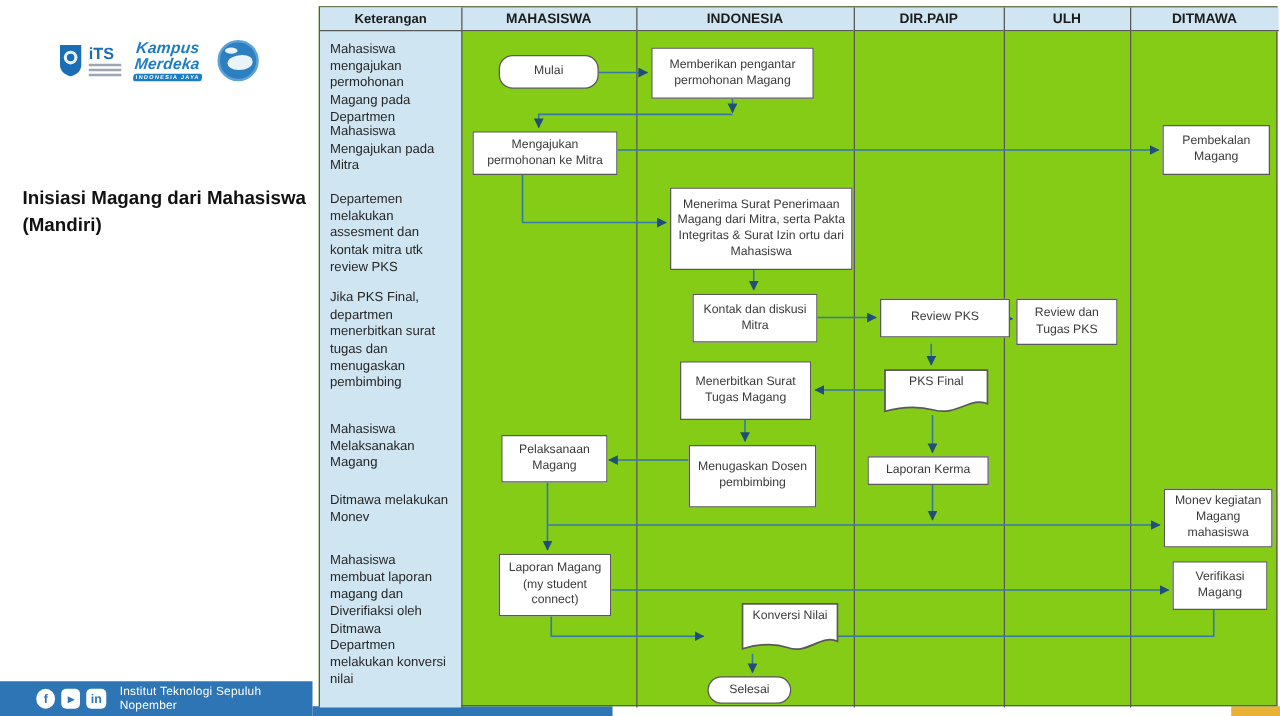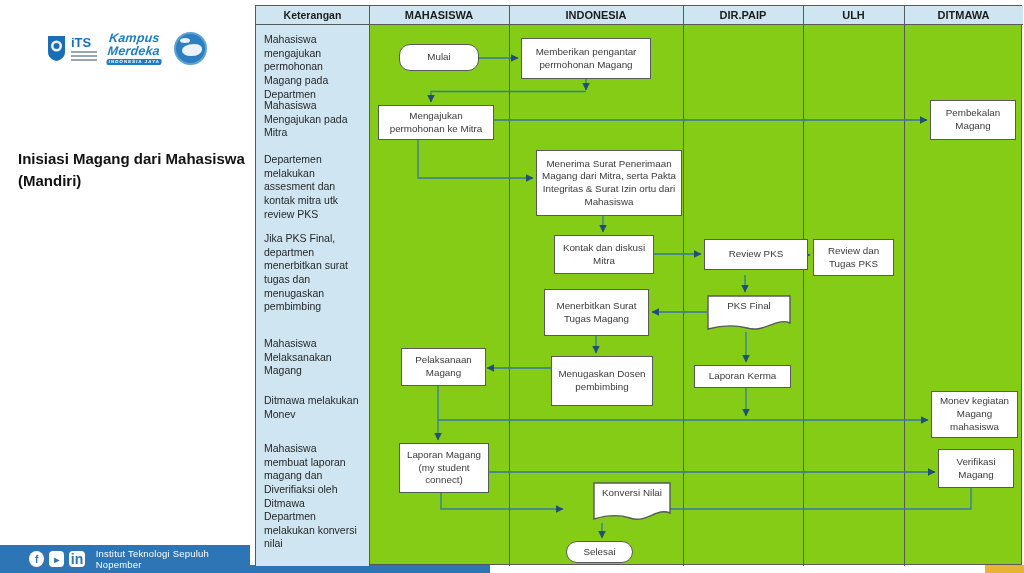--- a/index.html
+++ b/index.html
@@ -85,21 +85,21 @@
         <b></b>
         <i></i>
       </div>
   </div>
 
   <div id="page-title">Inisiasi Magang dari Mahasiswa (Mandiri)</div>
 
   <div id="footer-bar">
     <div class="soc round">f</div>
     <div class="soc rrect">▸</div>
-    <div class="soc rrect" style="font-size:14px;">in</div>
+    <div class="soc rrect" style="font-size:10px;">in</div>
     <div id="footer-text">Institut Teknologi Sepuluh Nopember</div>
   </div>
   <div id="bottom-strip-blue"></div>
   <div id="bottom-strip-yellow"></div>
 
   <div id="flow">
     <div id="lane-keterangan-bg"></div>
 
     <div class="hdr" style="left:0;width:113px;font-size:10.5px;">Keterangan</div>
     <div class="hdr" style="left:113px;width:140px;">MAHASISWA</div>

